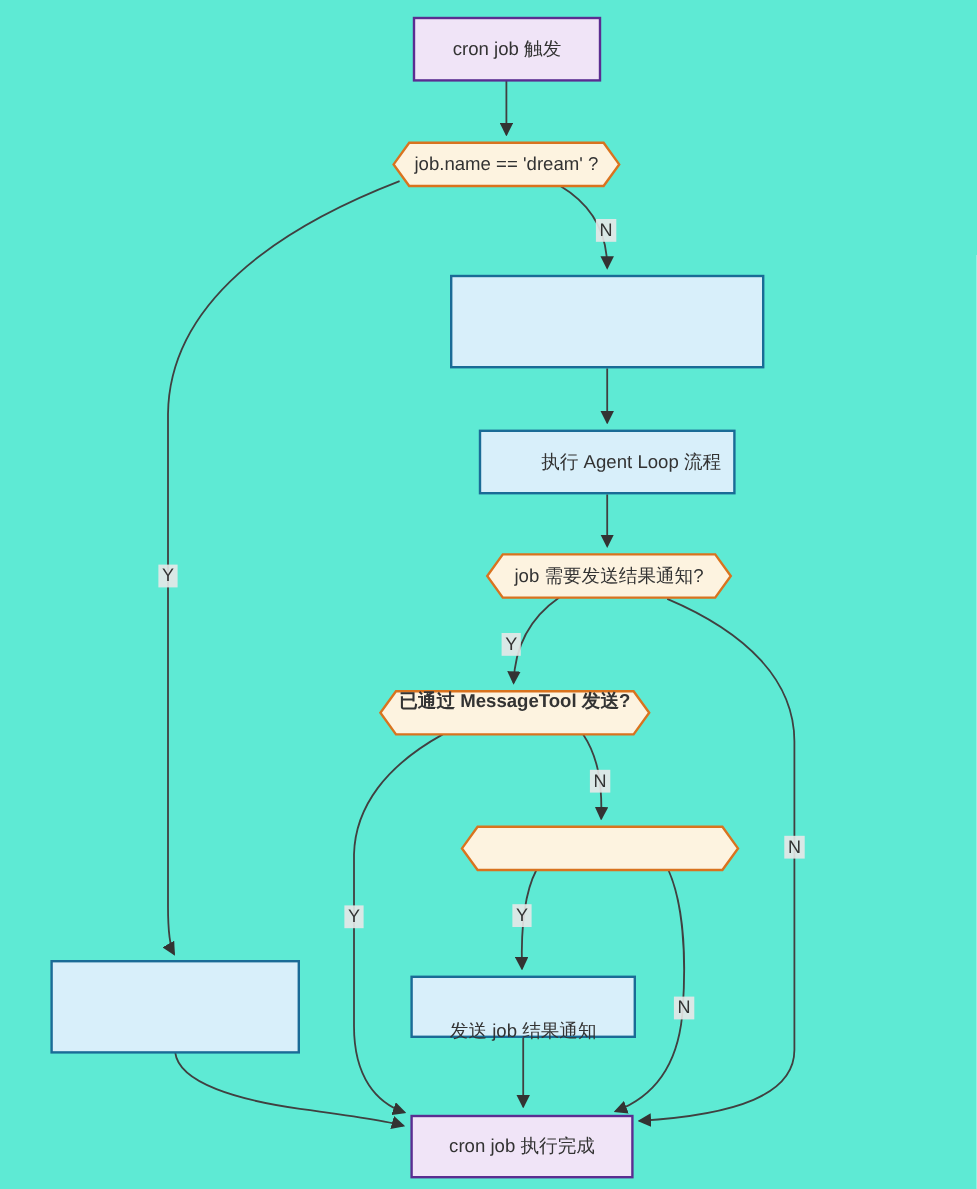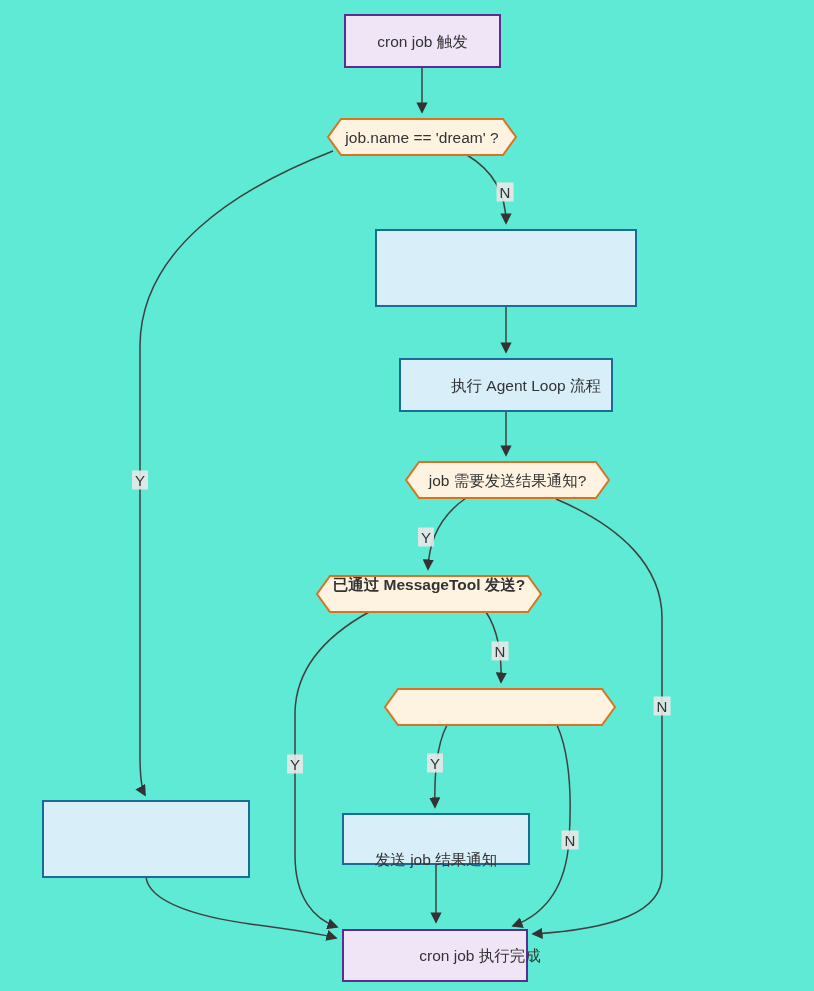--- a/index.html
+++ b/index.html
@@ -74,21 +74,21 @@
   <div class="node-label" style="left:316px;top:565px;width:226px;height:38px;font-weight:bold;">已通过 MessageTool 发送?</div>
 
 
   <div class="node-label" style="left:342px;top:813px;width:188px;height:52px;margin-top:20px;">发送 job 结果通知</div>
 
   <div class="node-label" style="left:42px;top:800px;width:208px;height:78px;">
     <div class="multi">
     </div>
   </div>
 
-  <div class="node-label" style="left:342px;top:929px;width:186px;height:53px;margin-left:45px;">cron job 执行完成</div>
+  <div class="node-label" style="left:342px;top:929px;width:186px;height:53px;">cron job 执行完成</div>
 
   <div class="edge-label" style="left:505px;top:192px;">N</div>
   <div class="edge-label" style="left:140px;top:480px;">Y</div>
   <div class="edge-label" style="left:426px;top:537px;">Y</div>
   <div class="edge-label" style="left:662px;top:706px;">N</div>
   <div class="edge-label" style="left:500px;top:651px;">N</div>
   <div class="edge-label" style="left:295px;top:764px;">Y</div>
   <div class="edge-label" style="left:435px;top:763px;">Y</div>
   <div class="edge-label" style="left:570px;top:840px;">N</div>
 

